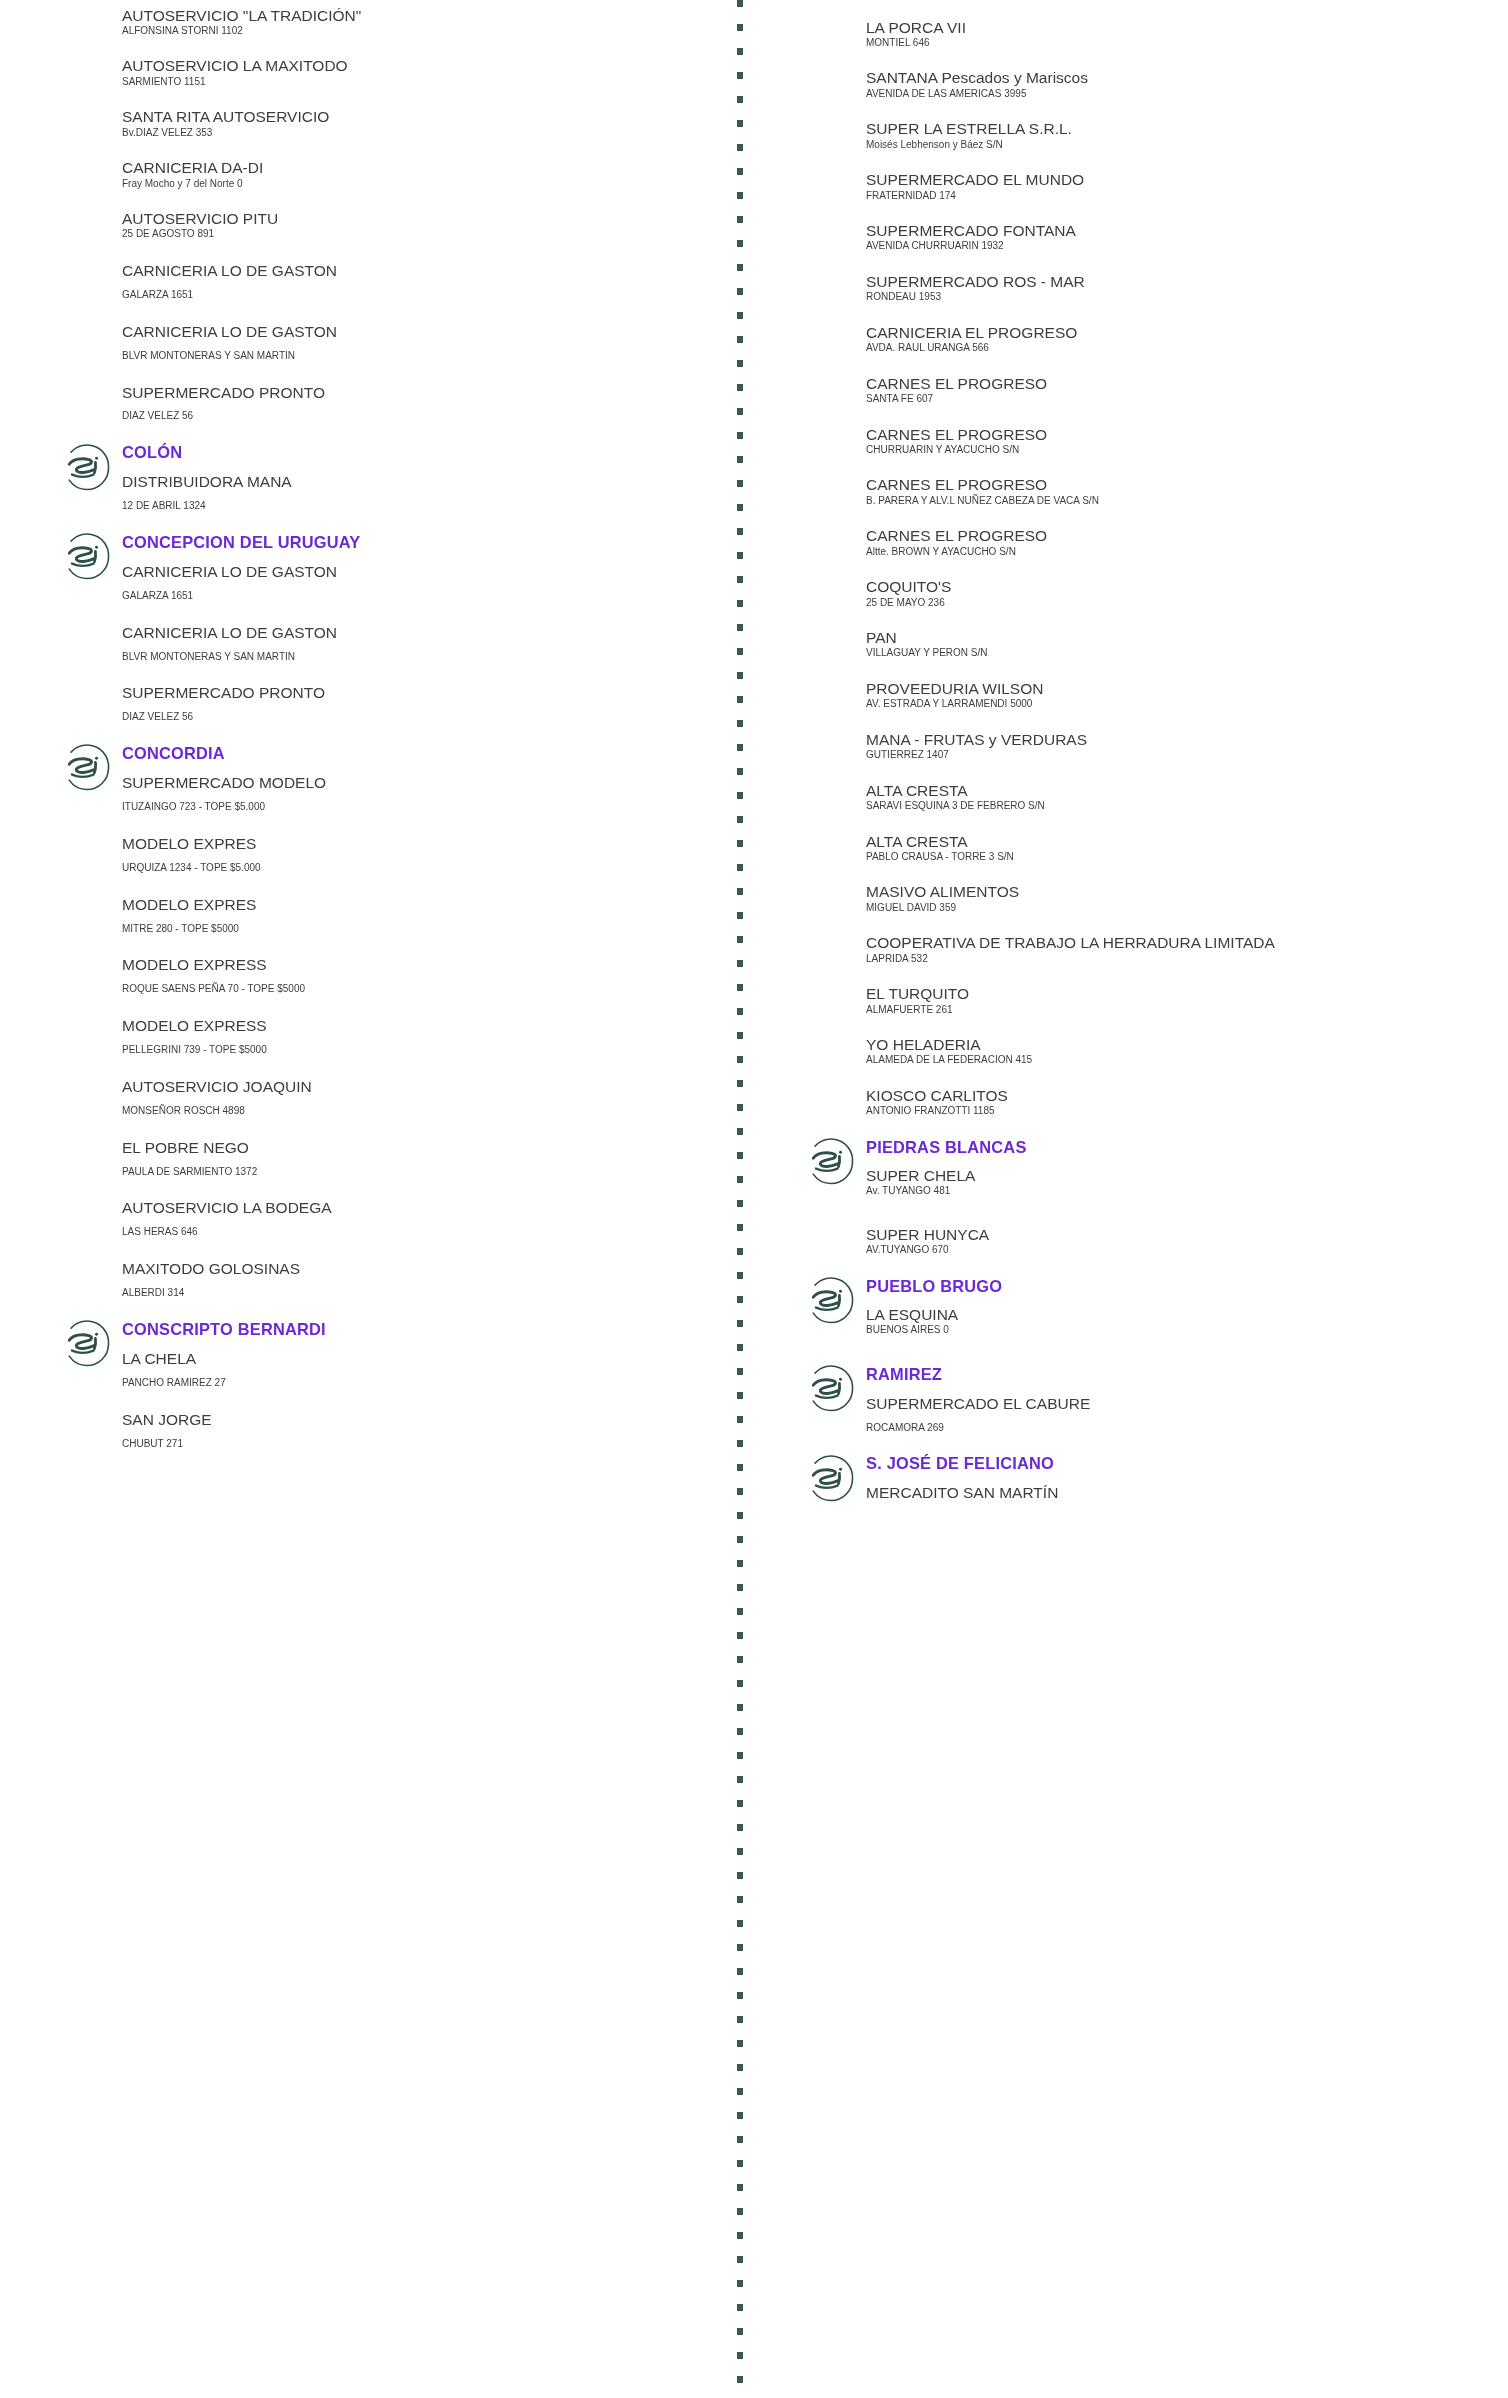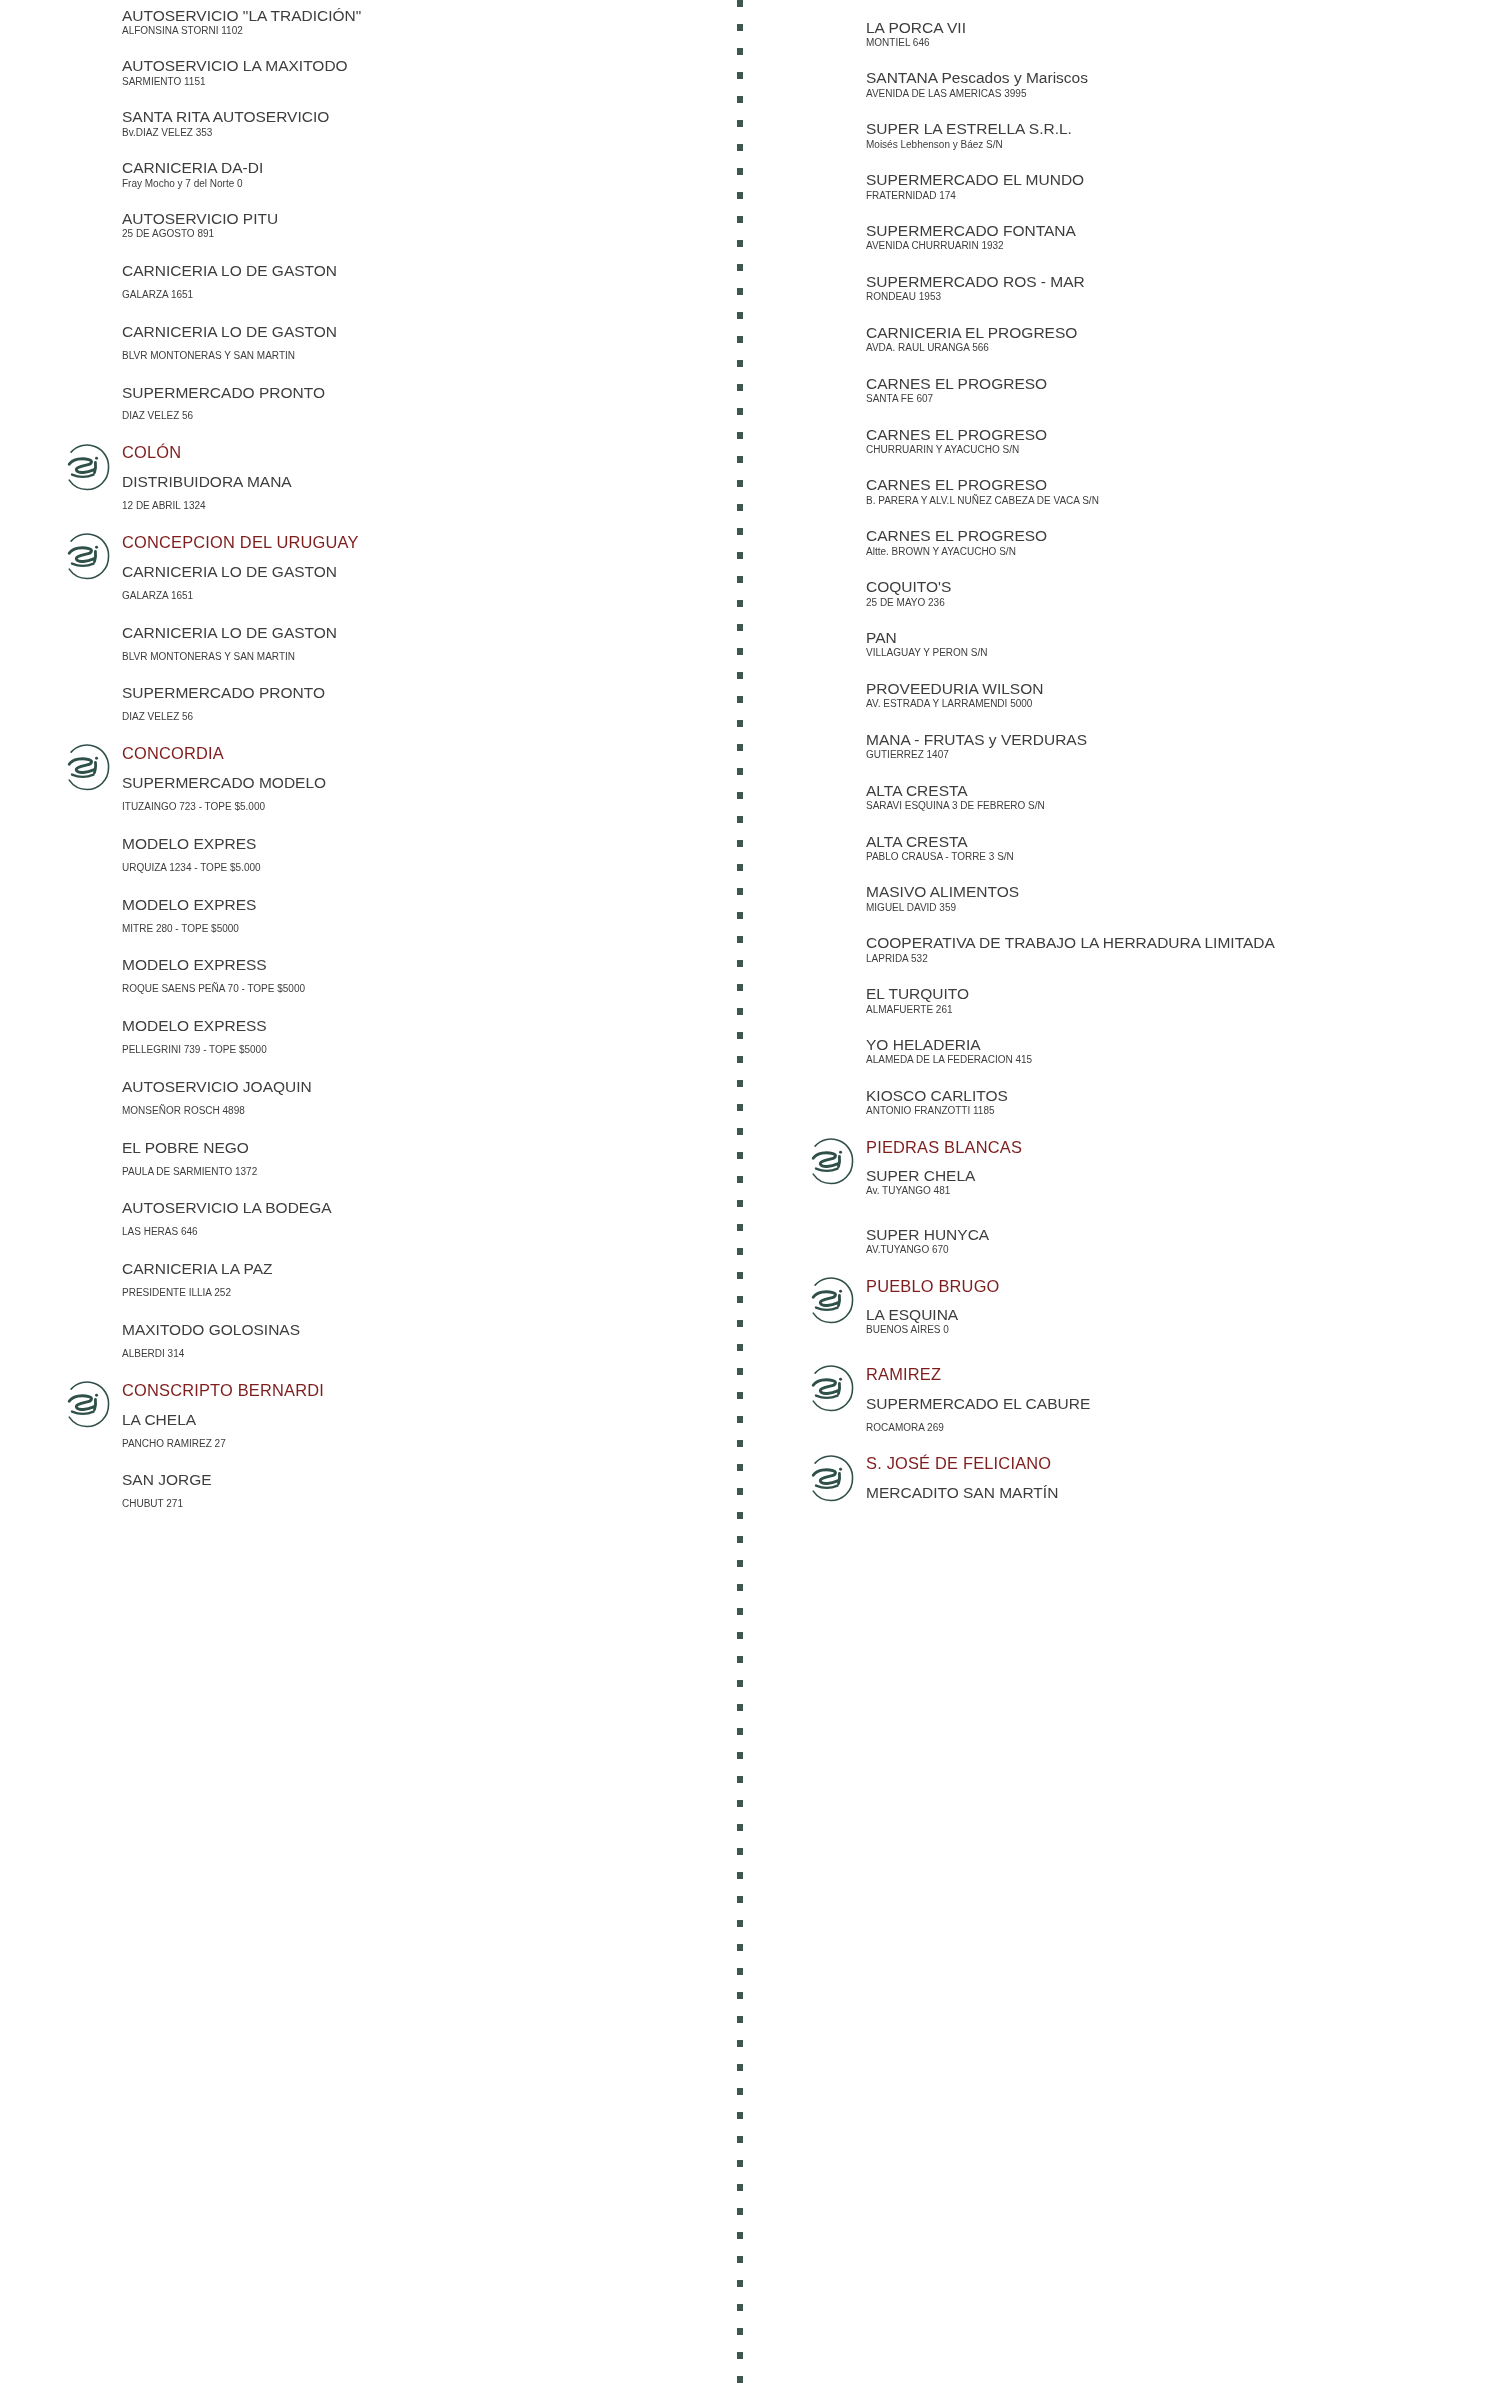--- a/index.html
+++ b/index.html
@@ -60,23 +60,23 @@
   .entry {
     position: relative;
     margin-bottom: 19px;
     padding-left: 64px;
     min-height: 0.9px;
   }
   .entry.with-logo { min-height: 69px; }
 
   .city-heading {
     font-size: 16.4px;
-    font-weight: normal;
+    font-weight: bold;
     letter-spacing: 0.2px;
-    color: #7f1d1d;
+    color: #6d28d9;
     line-height: 1.25;
     margin-bottom: 8.4px;
     white-space: nowrap;
   }
   .store-name {
     font-size: 15.5px;
     line-height: 1.38;
     color: #3d3d3d;
     white-space: nowrap;
   }
@@ -214,24 +214,20 @@
       </div>
       <div class="entry loose">
         <div class="store-name">EL POBRE NEGO</div>
         <div class="store-addr">PAULA DE SARMIENTO 1372</div>
       </div>
       <div class="entry loose">
         <div class="store-name">AUTOSERVICIO LA BODEGA</div>
         <div class="store-addr">LAS HERAS  646</div>
       </div>
       <div class="entry loose">
-        <div class="store-name">CARNICERIA LA PAZ</div>
-        <div class="store-addr">PRESIDENTE ILLIA  252</div>
-      </div>
-      <div class="entry loose">
         <div class="store-name">MAXITODO GOLOSINAS</div>
         <div class="store-addr">ALBERDI 314</div>
       </div>
       <div class="entry loose with-logo">
         <div class="logo-badge">
           <svg viewBox="0 0 62 62" xmlns="http://www.w3.org/2000/svg">
             <path d="M14 14 A23 23 0 0 1 54 31 A23 23 0 0 1 31 54 A23 23 0 0 1 12 44" fill="none" stroke="#2f4f49" stroke-width="1.7" stroke-linecap="round"></path>
             <path d="M12 27 C16 21, 26 20, 33 22 C38 23.5, 36 27, 30 28 C23 29.5, 18 31, 20 34 C22 37, 31 36, 38 33" fill="none" stroke="#2f4f49" stroke-width="3.1" stroke-linecap="round" stroke-linejoin="round"></path>
             <path d="M15 38 C22 41, 31 41, 38 38" fill="none" stroke="#2f4f49" stroke-width="2.6" stroke-linecap="round"></path>
             <path d="M40 25 C40.5 29, 40 33, 39 36" fill="none" stroke="#2f4f49" stroke-width="3" stroke-linecap="round"></path>

